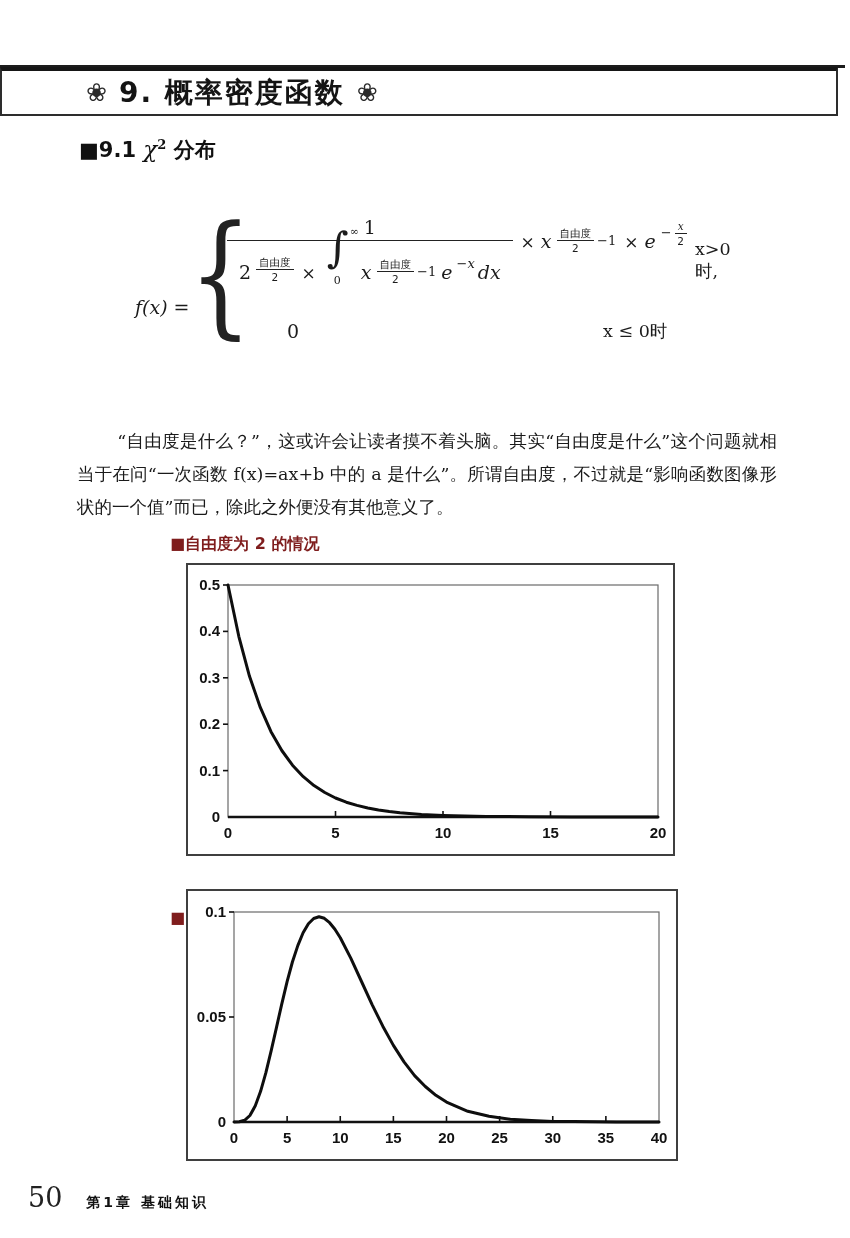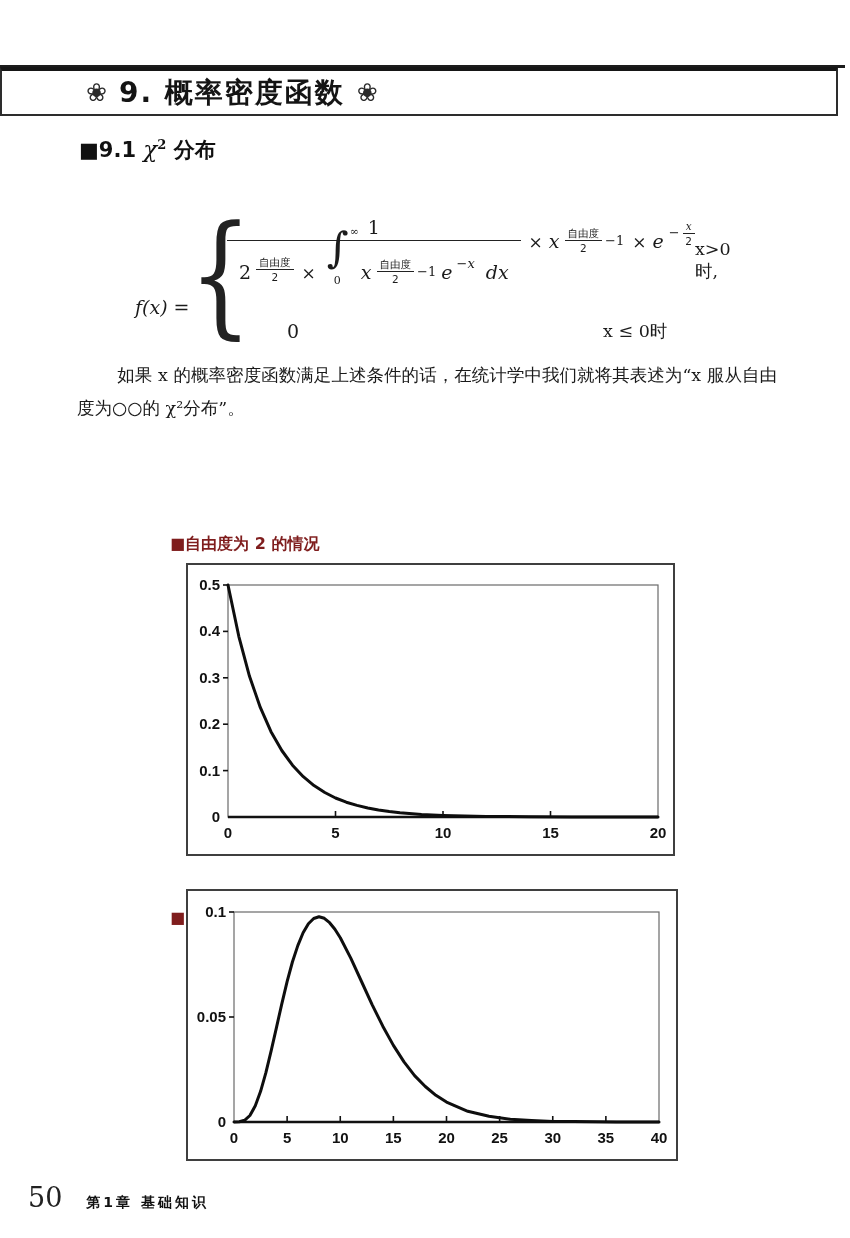--- a/index.html
+++ b/index.html
@@ -41,21 +41,21 @@
   .sfrac .sft { border-bottom:1px solid #222; padding:0 3px 1px 3px; display:block; }
   .sfrac .sfb { display:block; padding-top:1px; }
   .raise { position:relative; top:-13px; margin:0 2px; }
   .expgrp { position:relative; top:-11px; display:inline-flex; align-items:center; gap:3px; font-size:13px; margin:0 2px; }
   .esup { position:relative; top:-11px; font-size:13px; font-style:italic; margin-left:1px; }
   .intwrap { position:relative; display:inline-block; width:30px; height:30px; margin:0 3px; }
   .intsym { position:absolute; left:2px; top:-26px; font-size:42px; font-style:normal; }
   .lim { position:absolute; font-size:11px; font-style:normal; }
   .lim-top { right:-4px; top:-24px; }
   .lim-bot { left:9px; bottom:-8px; }
-  .fdx { margin-left:8px; }
+  .fdx { margin-left:0; }
   .f-cond { position:absolute; left:468px; top:23px; font-size:17.5px; }
   .f-case2 { position:absolute; left:0; top:106px; width:100%; line-height:26px; }
   .f-zero { position:absolute; left:152px; font-size:19px; }
   .f-cond2 { position:absolute; left:468px; font-size:17.5px; }
   
   .chart-label { position:absolute; font-family:"DejaVu Sans",sans-serif; font-weight:bold; font-size:16px; color:#7f1d1d; }
   .cl1 { left:170px; top:534px; }
   .cl2 { left:170px; top:908px; }
   .chart-box { position:absolute; border:2px solid #3f3f3f; background:#fff; }
   .cb1 { left:186px; top:563px; width:489px; height:293px; }
@@ -137,21 +137,21 @@
       </div>
       <div class="f-cond">x&gt;0时,</div>
     </div>
 
     <div class="f-case2">
       <span class="f-zero">0</span>
       <span class="f-cond2">x ≤ 0时</span>
     </div>
   </div>
 
-  <p class="body-text p2">如果 x 的概率密度函数满足上述条件的话，在统计学中我们就将其表述为“x 服从自由度为○○的 χ²分布”。</p>
+  <p class="body-text p3">“自由度是什么？”，这或许会让读者摸不着头脑。其实“自由度是什么”这个问题就相当于在问“一次函数 f(x)=ax+b 中的 a 是什么”。所谓自由度，不过就是“影响函数图像形状的一个值”而已，除此之外便没有其他意义了。</p>
 
   <div class="chart-label cl1">■自由度为 2 的情况</div>
   <div class="chart-box cb1"><svg width="485" height="289" viewBox="0 0 485 289">
         <rect x="40" y="20" width="430" height="232" fill="none" stroke="#6a6a6a" stroke-width="1.2"></rect>
         <line x1="40" y1="252" x2="470" y2="252" stroke="#111" stroke-width="2.4"></line>
         <text x="40" y="273" text-anchor="middle" font-size="15" font-weight="bold" fill="#111" font-family="&quot;Liberation Sans&quot;, sans-serif">0</text>
         <line x1="147.5" y1="246" x2="147.5" y2="252" stroke="#111" stroke-width="1.6"></line>
         <text x="147.5" y="273" text-anchor="middle" font-size="15" font-weight="bold" fill="#111" font-family="&quot;Liberation Sans&quot;, sans-serif">5</text>
         <line x1="255" y1="246" x2="255" y2="252" stroke="#111" stroke-width="1.6"></line>
         <text x="255" y="273" text-anchor="middle" font-size="15" font-weight="bold" fill="#111" font-family="&quot;Liberation Sans&quot;, sans-serif">10</text>

